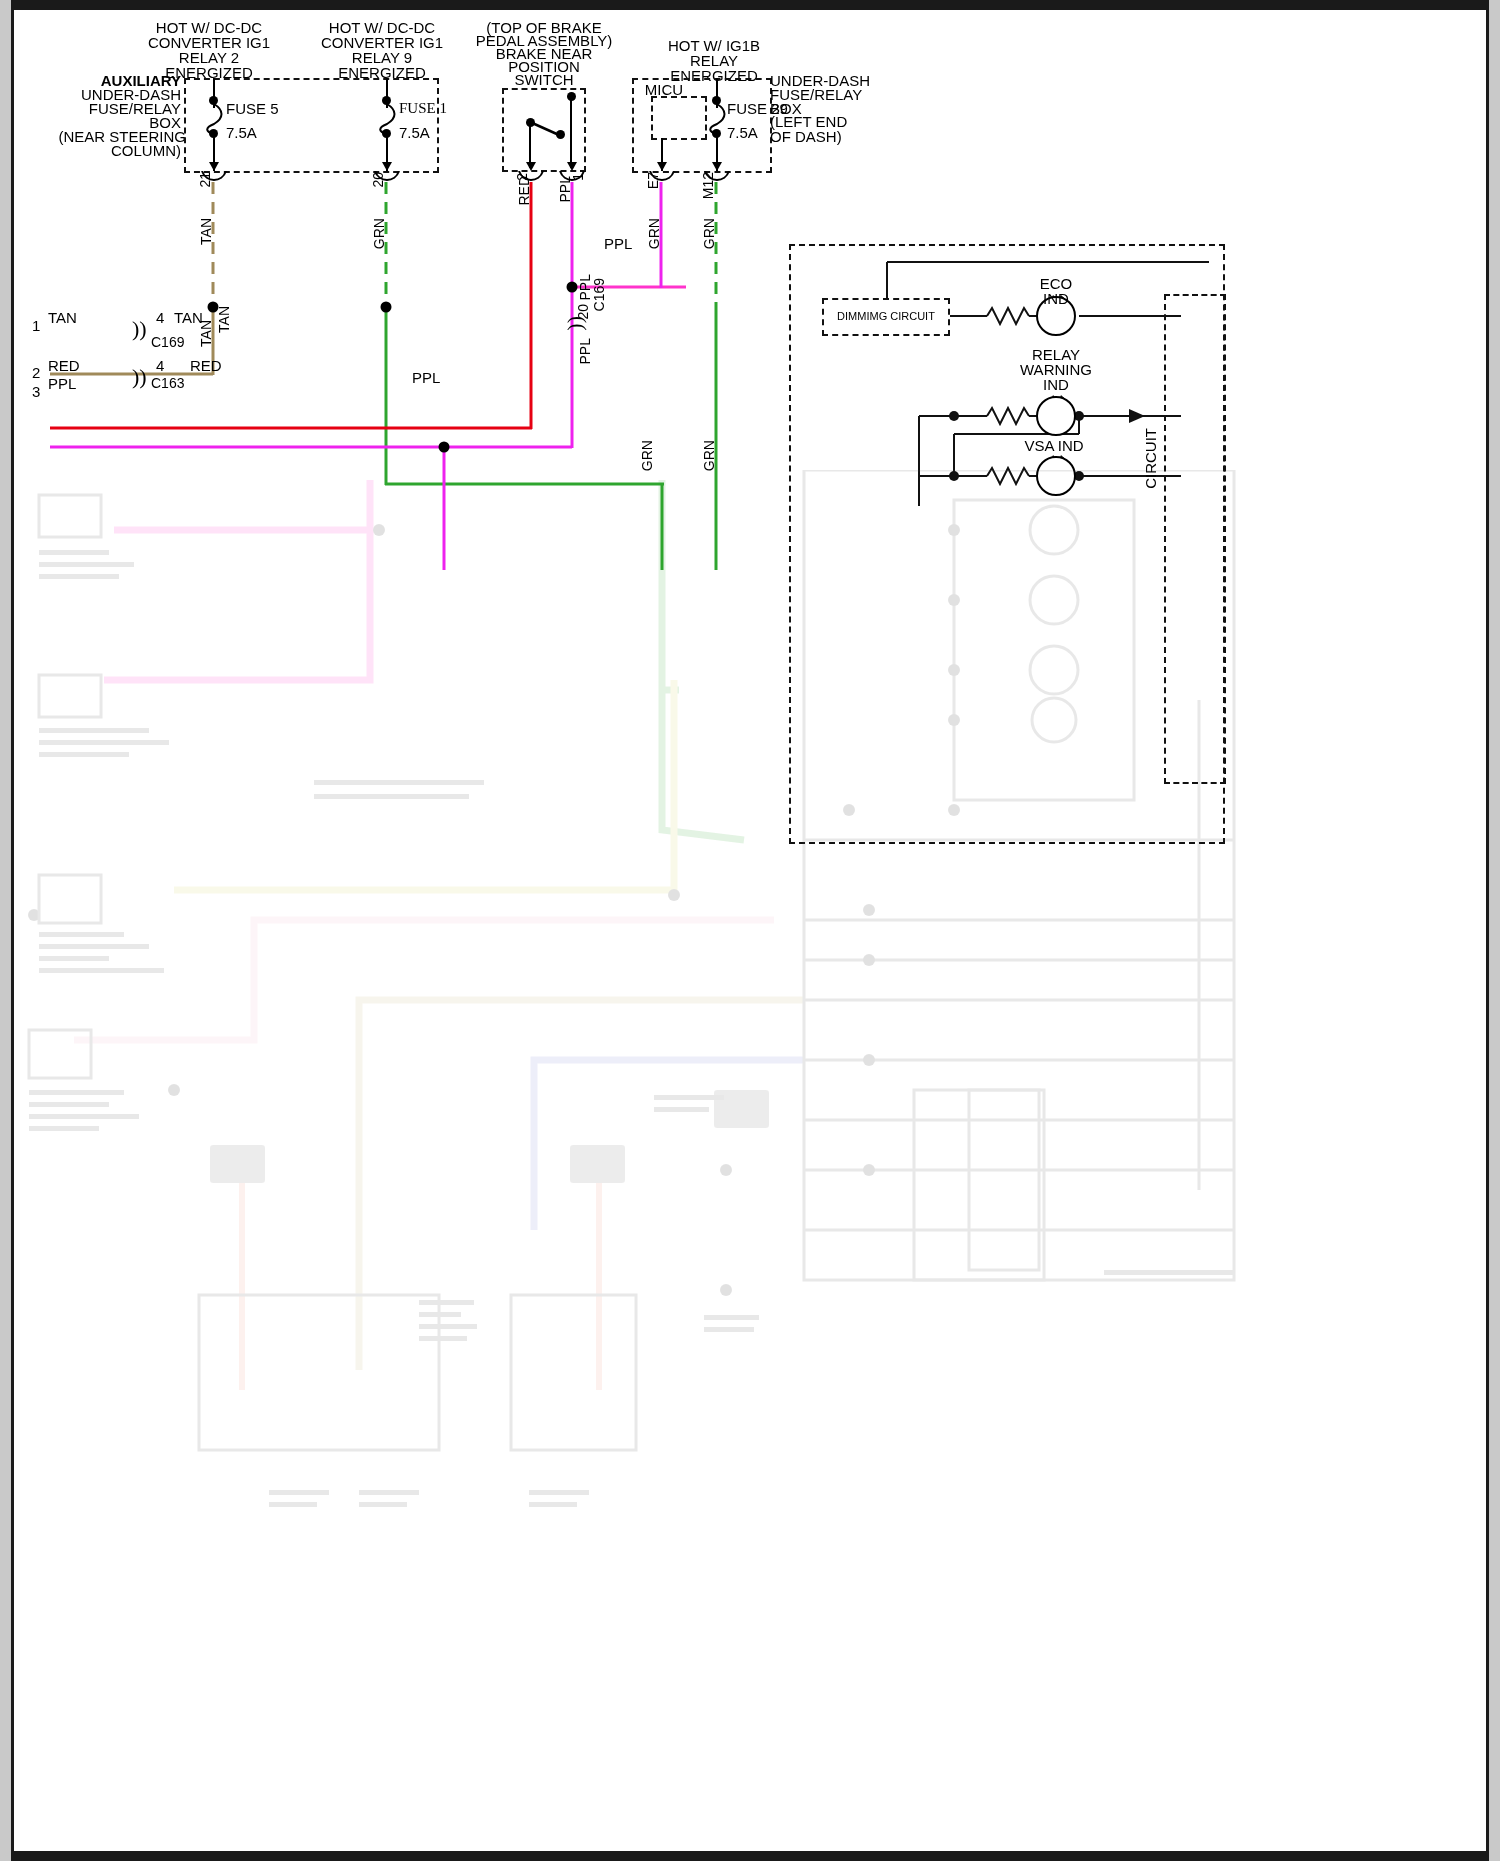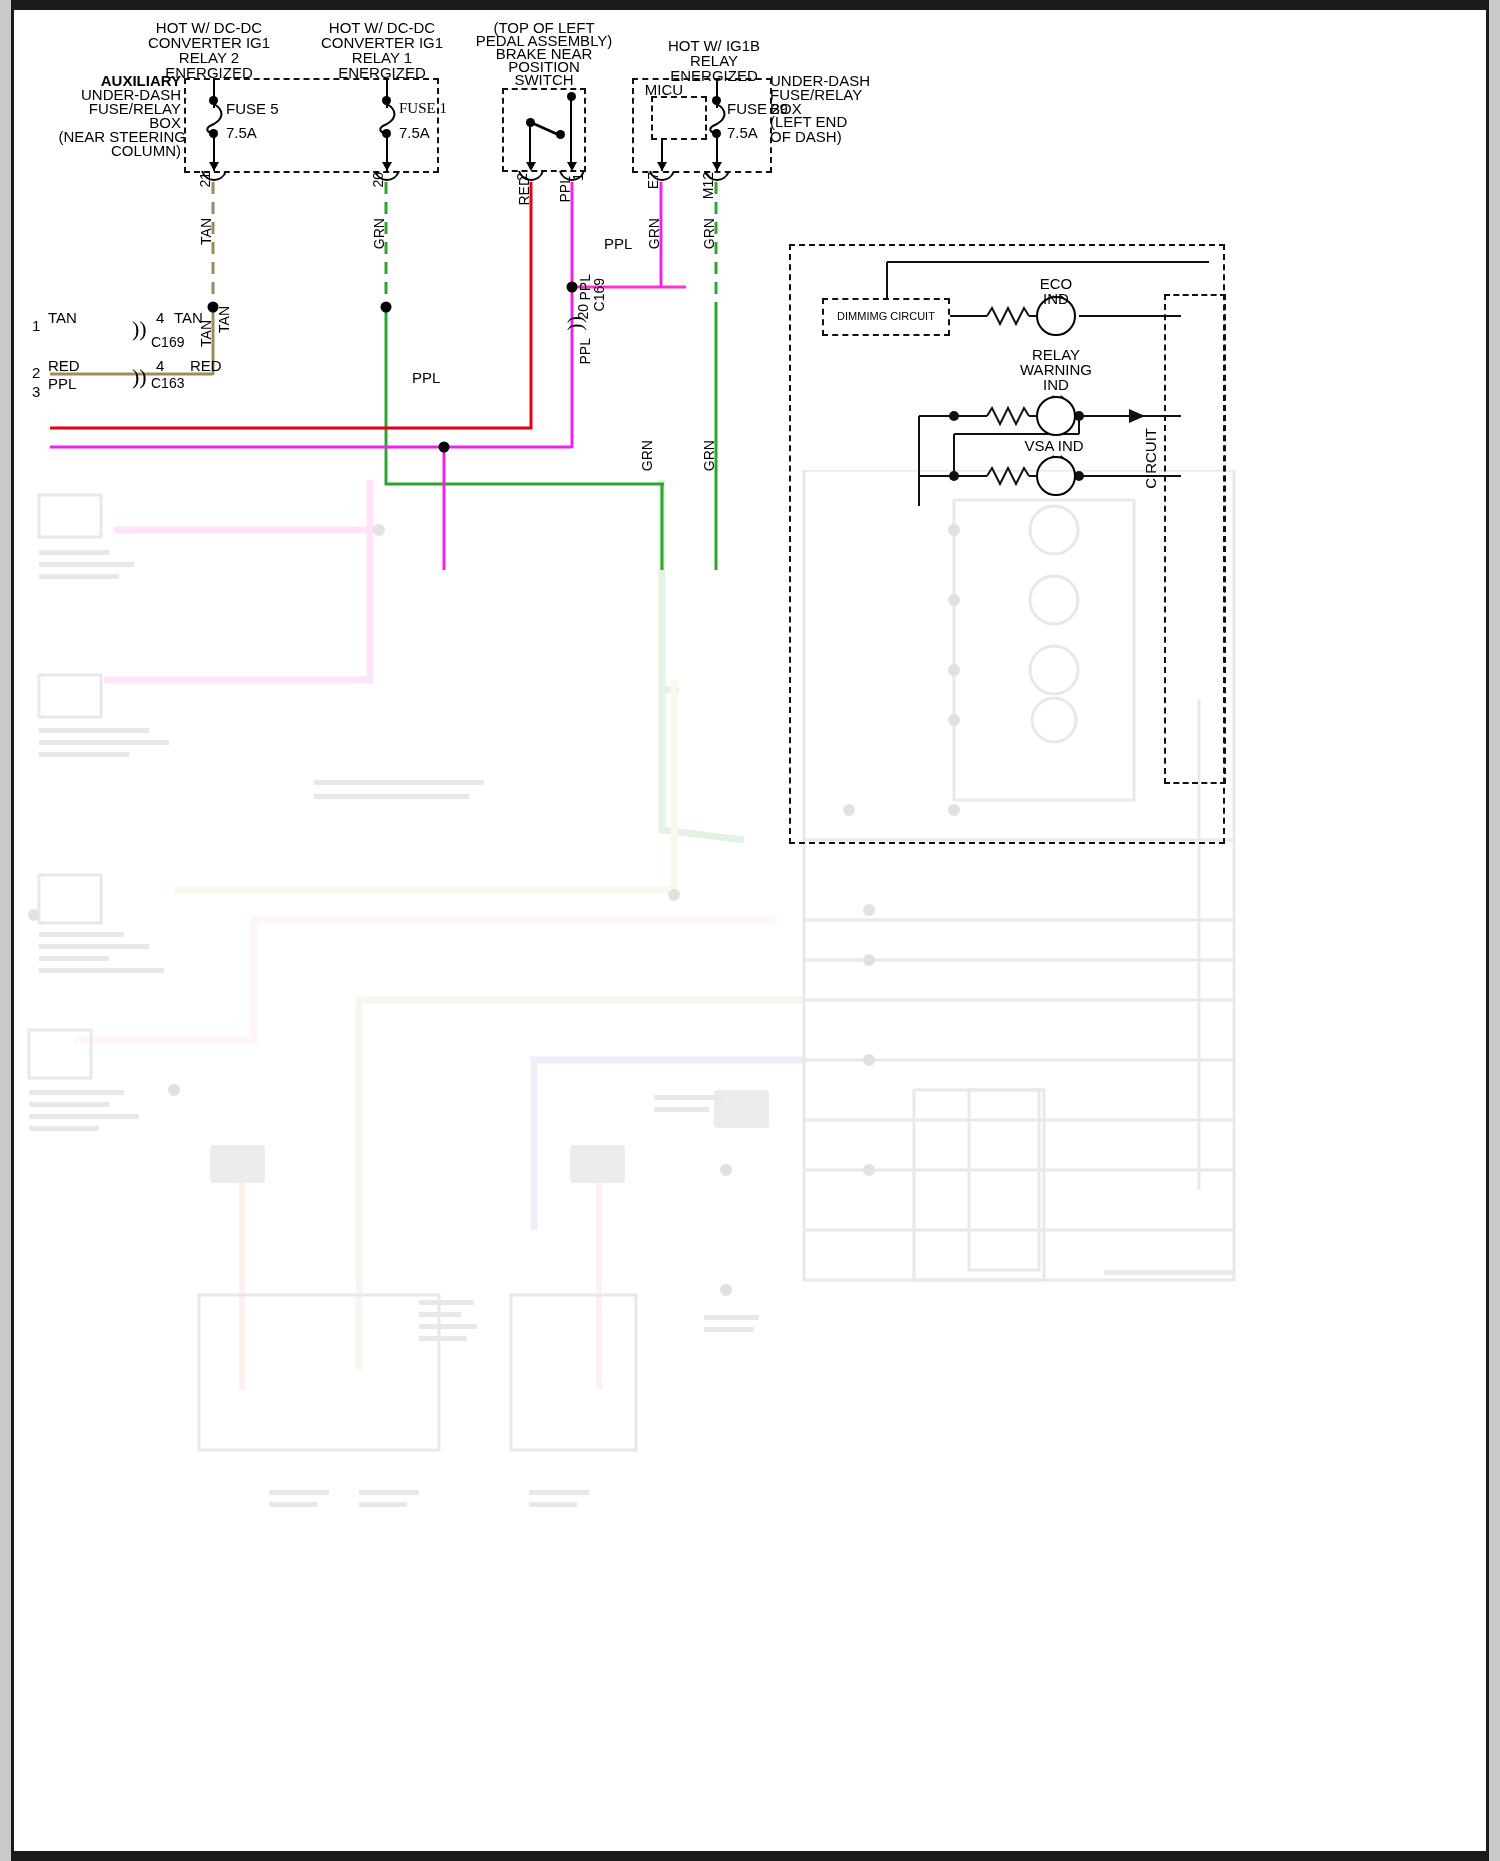--- a/index.html
+++ b/index.html
@@ -112,28 +112,28 @@
 
   <div class="canvas">
 
     <div class="txt c" style="left:195px; top:10px;">HOT W/ DC-DC</div>
     <div class="txt c" style="left:195px; top:25px;">CONVERTER IG1</div>
     <div class="txt c" style="left:195px; top:40px;">RELAY 2</div>
     <div class="txt c" style="left:195px; top:55px;">ENERGIZED</div>
 
     <div class="txt c" style="left:368px; top:10px;">HOT W/ DC-DC</div>
     <div class="txt c" style="left:368px; top:25px;">CONVERTER IG1</div>
-    <div class="txt c" style="left:368px; top:40px;">RELAY 1</div>
+    <div class="txt c" style="left:368px; top:40px;">RELAY 9</div>
     <div class="txt c" style="left:368px; top:55px;">ENERGIZED</div>
 
     <div class="txt c" style="left:700px; top:28px;">HOT W/ IG1B</div>
     <div class="txt c" style="left:700px; top:43px;">RELAY</div>
     <div class="txt c" style="left:700px; top:58px;">ENERGIZED</div>
 
-    <div class="txt c" style="left:530px; top:10px;">(TOP OF LEFT</div>
+    <div class="txt c" style="left:530px; top:10px;">(TOP OF BRAKE</div>
     <div class="txt c" style="left:530px; top:23px;">PEDAL ASSEMBLY)</div>
     <div class="txt c" style="left:530px; top:36px;">BRAKE NEAR</div>
     <div class="txt c" style="left:530px; top:49px;">POSITION</div>
     <div class="txt c" style="left:530px; top:62px;">SWITCH</div>
 
     <div class="txt r" style="left:167px; top:63px;font-weight:bold;">AUXILIARY</div>
     <div class="txt r" style="left:167px; top:77px;">UNDER-DASH</div>
     <div class="txt r" style="left:167px; top:91px;">FUSE/RELAY</div>
     <div class="txt r" style="left:167px; top:105px;">BOX</div>
     <div class="txt r" style="left:172px; top:119px;">(NEAR STEERING</div>

